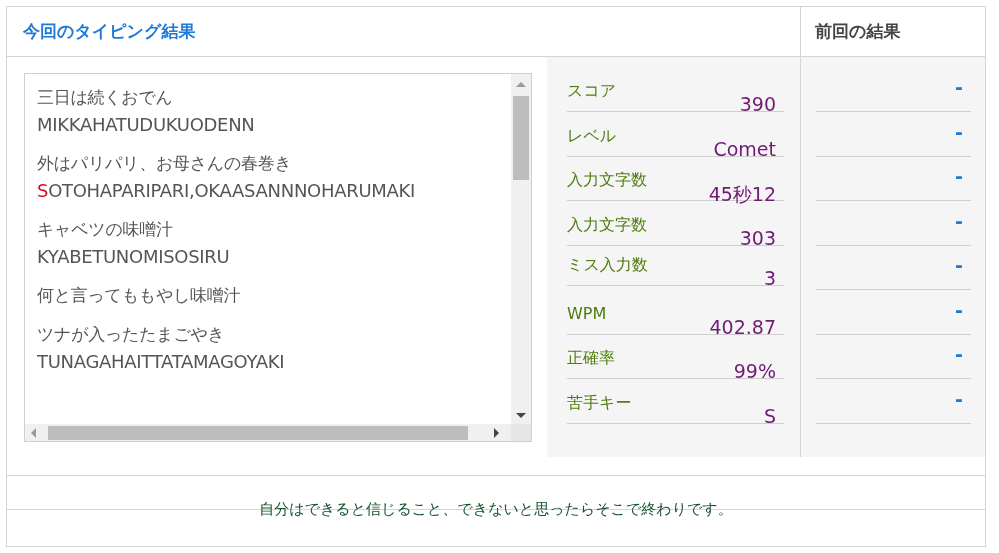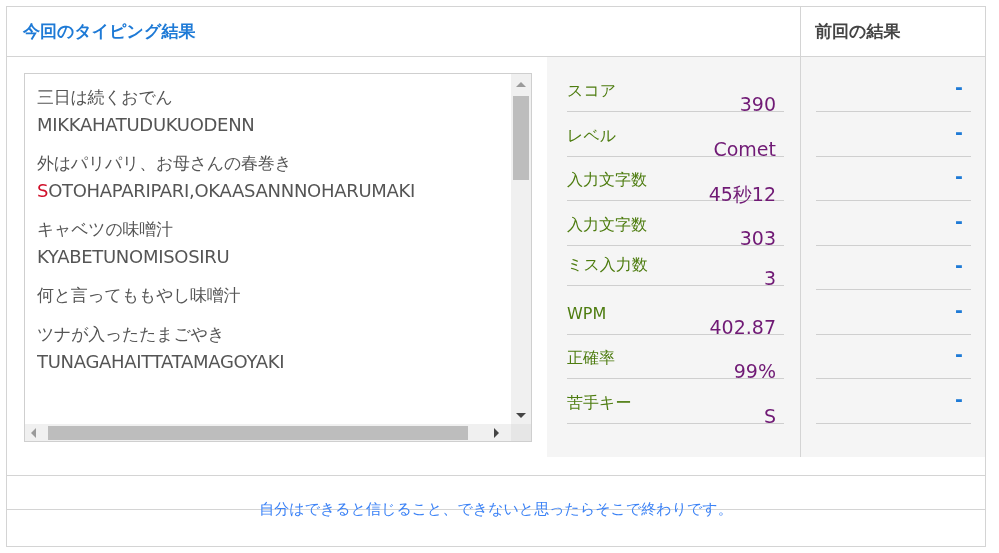--- a/index.html
+++ b/index.html
@@ -41,21 +41,21 @@
   .stat-row .label { position: absolute; left: 0; top: 14px; font-size: 16px; color: #4d7c0f; }
   .stat-row .value { position: absolute; right: 8px; top: 9px; font-size: 19px; font-weight: normal; color: #701a75; margin-top: 17px; }
 
   .prev { position: absolute; left: 793px; top: 50px; width: 185px; height: 400px; background: #f5f5f5;
           border-left: 1px solid #d4d4d4; box-sizing: border-box; }
   .prev-row { position: absolute; left: 15px; width: 155px; height: 44px; border-bottom: 1px solid #cfcfcf; }
   .prev-row .value { position: absolute; right: 8px; top: 9px; font-size: 19px; font-weight: bold; color: #1e7ad6; }
 
   .quote-box { position: absolute; left: 6px; top: 475px; width: 980px; height: 72px;
                border: 1px solid #d4d4d4; box-sizing: border-box; text-align: center; }
-  .quote-box .quote { display: inline-block; margin-top: 24px; font-size: 15px; color: #3b82f6; }
+  .quote-box .quote { display: inline-block; margin-top: 24px; font-size: 15px; color: #14532d; }
 </style>
 </head>
 <body>
 
 <div class="results">
   <div class="hdr-left">
     <span class="title">今回のタイピング結果</span>
   </div>
   <div class="hdr-right">
     <span class="title">前回の結果</span>

